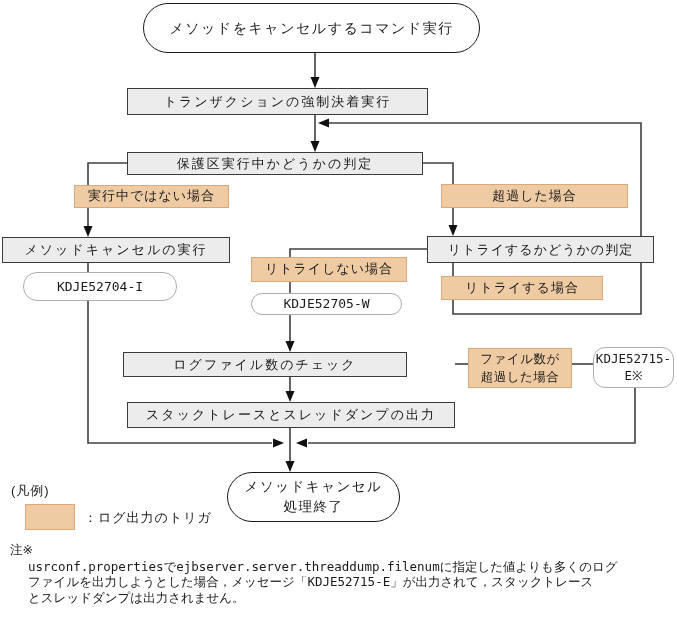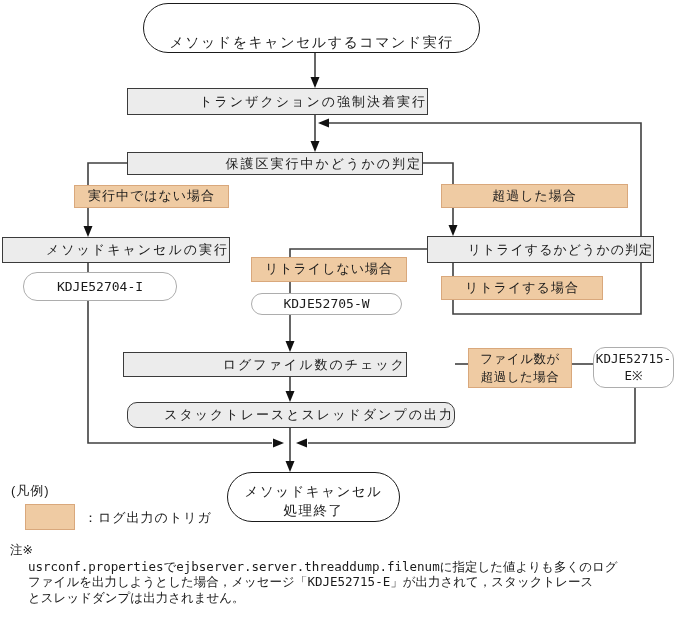--- a/index.html
+++ b/index.html
@@ -15,25 +15,25 @@
     position:relative;width:677px;height:620px;background:#fff;overflow:hidden;
     font-family:"Liberation Sans","DejaVu Sans",sans-serif;color:var(--ink);
   }
   #wires{position:absolute;left:0;top:0;z-index:1;}
   .node{
     position:absolute;z-index:2;display:flex;align-items:center;justify-content:center;
     box-sizing:border-box;text-align:center;white-space:nowrap;background:#fff;
   }
   .term{
     border:1.6px solid #1a1a1a;border-radius:25px;font-size:14px;letter-spacing:1.5px;
-    flex-direction:column;line-height:1.45;justify-content:flex-end;
+    flex-direction:column;line-height:1.45;
   }
   .proc{
     background:var(--proc-fill);border:1.6px solid var(--proc-border);
-    font-size:13px;letter-spacing:2px;justify-content:flex-end;
+    font-size:13px;letter-spacing:2px;
   }
   .trigger{
     background:var(--trigger-fill);border:1px solid var(--trigger-border);
     font-size:13px;letter-spacing:1px;flex-direction:column;line-height:1.45;
   }
   .msg{
     border:1.4px solid #ADADAD;border-radius:14px;
     font-family:"DejaVu Sans Mono","Liberation Mono",monospace;font-size:13px;
     flex-direction:column;line-height:1.35;
   }
@@ -137,21 +137,21 @@
   <div class="node trigger" style="left:468px;top:348px;width:104px;height:40px;font-size:12.5px;letter-spacing:0.5px;">
     <span>ファイル数が</span>
     <span>超過した場合</span>
   </div>
 
   <div class="node msg" style="left:593px;top:347px;width:81px;height:41px;border-radius:12px;font-size:12.5px;">
     <span>KDJE52715-</span>
     <span>E※</span>
   </div>
 
-  <div class="node proc" style="left:127px;top:402px;width:328px;height:26px;border-radius:10px;">
+  <div class="node proc" style="left:127px;top:402px;width:328px;height:26px;">
     <span>スタックトレースとスレッドダンプの出力</span>
   </div>
 
   <div class="node term" style="left:227px;top:472px;width:173px;height:50px;font-size:13.5px;">
     <span>メソッドキャンセル</span>
     <span>処理終了</span>
   </div>
 
   <div class="label" id="legend-heading">(凡例)</div>
   <div id="legend-swatch"></div>

